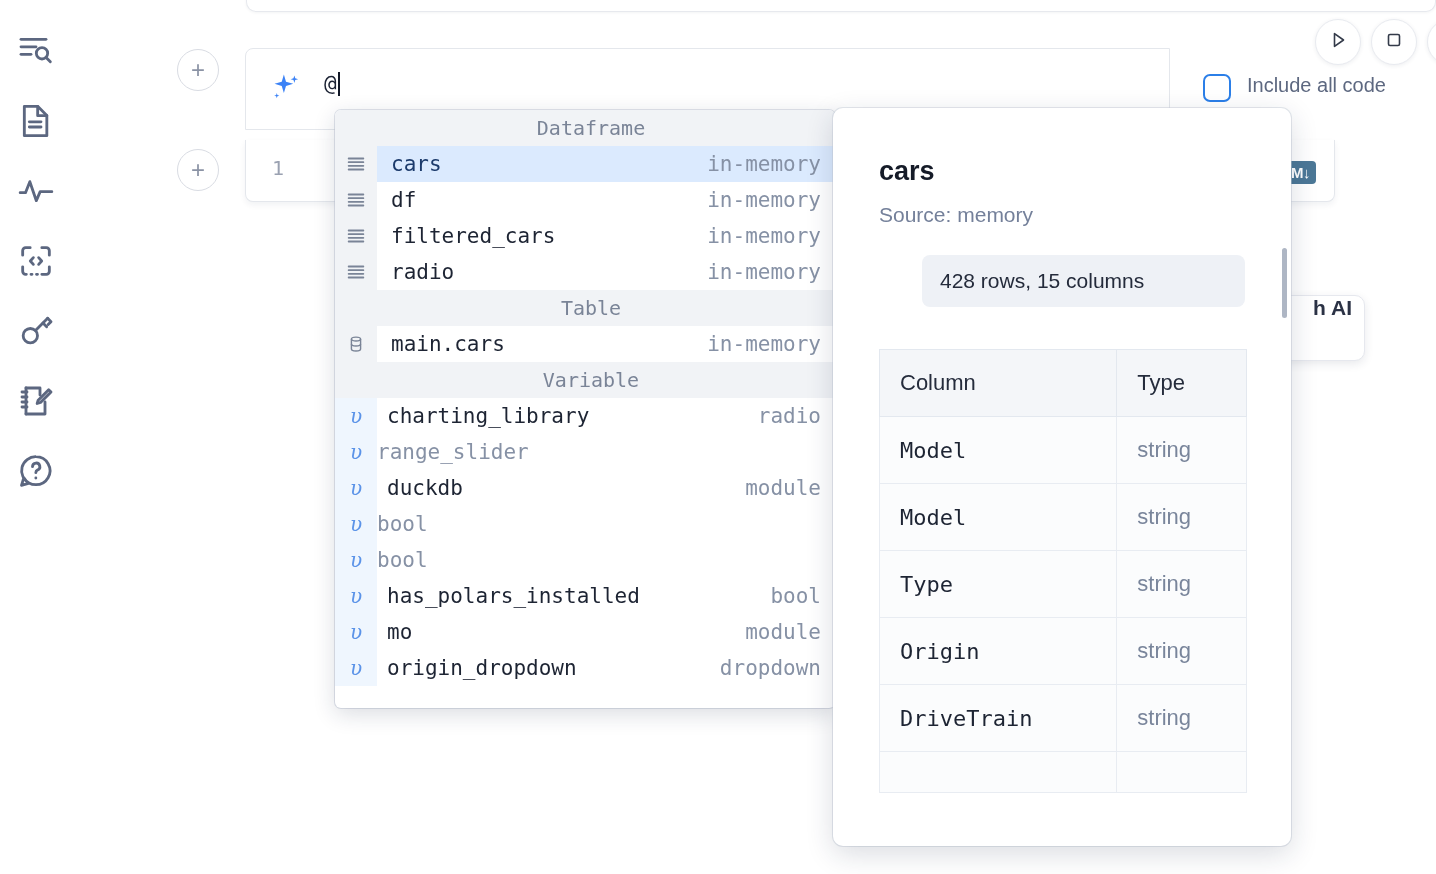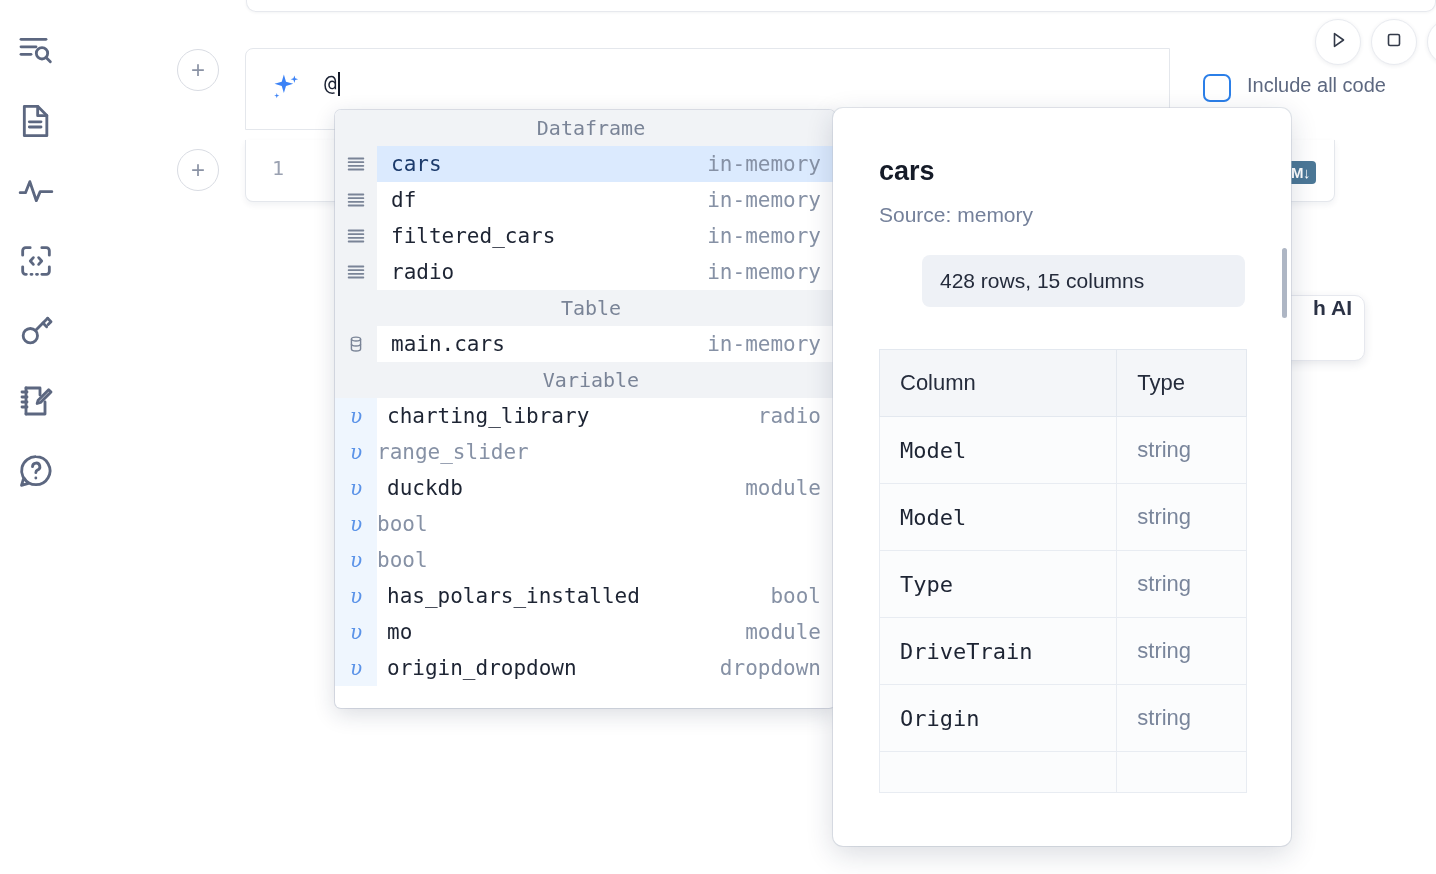--- a/index.html
+++ b/index.html
@@ -412,25 +412,25 @@
           </tr>
           <tr>
             <td class="col-name">Model</td>
             <td class="col-type">string</td>
           </tr>
           <tr>
             <td class="col-name">Type</td>
             <td class="col-type">string</td>
           </tr>
           <tr>
+            <td class="col-name">Origin</td>
+            <td class="col-type">string</td>
+          </tr>
+          <tr>
             <td class="col-name">DriveTrain</td>
-            <td class="col-type">string</td>
-          </tr>
-          <tr>
-            <td class="col-name">Origin</td>
             <td class="col-type">string</td>
           </tr>
           <tr>
             <td class="col-name"></td>
             <td class="col-type"></td>
           </tr>
         </tbody>
     </table>
     <div class="detail-scroll"></div>
   </div>

